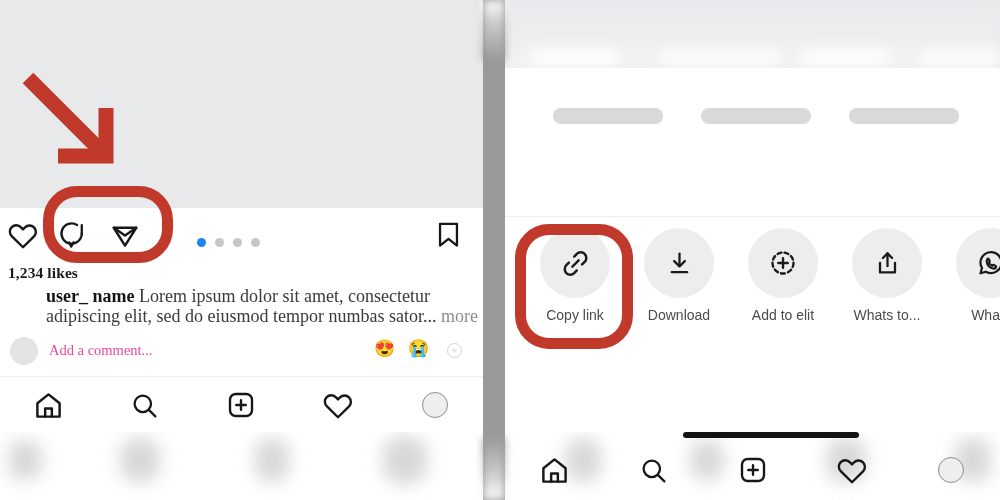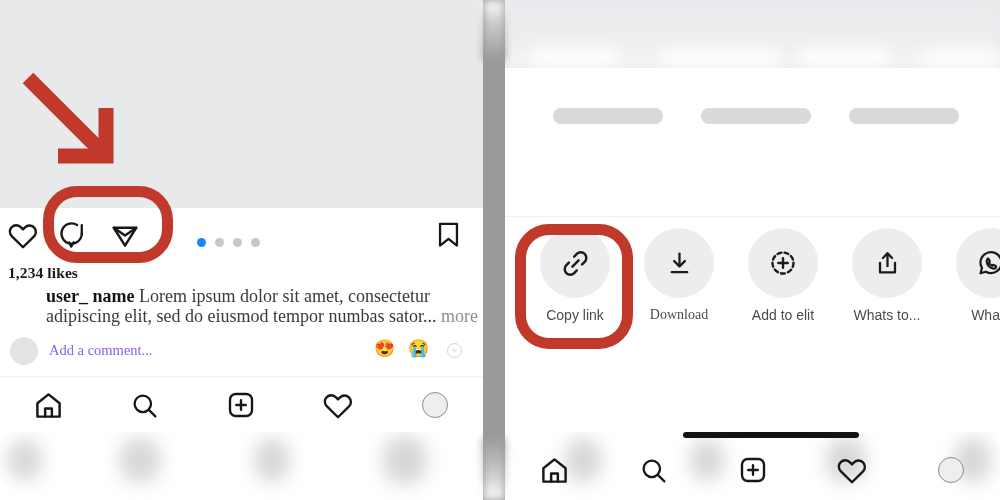--- a/index.html
+++ b/index.html
@@ -107,21 +107,21 @@
   .comment-row {
     position: absolute; left: 0; top: 122px; width: 483px; height: 42px;
   }
   .c-avatar {
     position: absolute; left: 10px; top: 7px;
     width: 28px; height: 28px; border-radius: 50%;
     background: #e4e4e6;
   }
   .c-placeholder {
     position: absolute; left: 49px; top: 12px;
-    font-size: 14.5px; color: #8b5cf6;
+    font-size: 14.5px; color: #ec4899;
   }
   .c-emoji {
     position: absolute; top: 10px; font-size: 17px; line-height: 1;
   }
   .emo1 { left: 374px; }
   .emo2 { left: 408px; }
   .c-plus {
     position: absolute; left: 447px; top: 13px;
     width: 15px; height: 15px; border-radius: 50%;
     border: 1px solid #d2d2d4;
@@ -214,21 +214,21 @@
   }
 
   .share-row {
     position: absolute; left: 0; top: 160px; width: 495px; height: 112px;
   }
   .share-item {
     position: absolute; top: 0; width: 104px;
     display: flex; flex-direction: column; align-items: center;
   }
   .share-item.s1 { left: 18px; }
-  .share-item.s2 { left: 122px; font-family: Liberation Serif, serif; }
+  .share-item.s2 { left: 122px; }
   .share-item.s3 { left: 226px; }
   .share-item.s4 { left: 330px; }
   .share-item.s5 { left: 434px; }
   .share-circle {
     width: 70px; height: 70px; border-radius: 50%;
     background: #ededee;
     display: flex; align-items: center; justify-content: center;
   }
   .share-label {
     margin-top: 9px; font-size: 14px; color: #4c4c4e;

